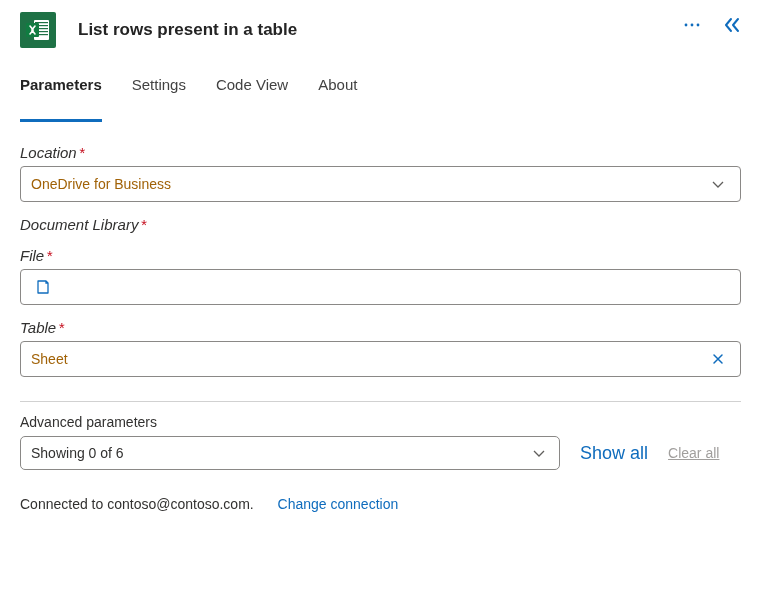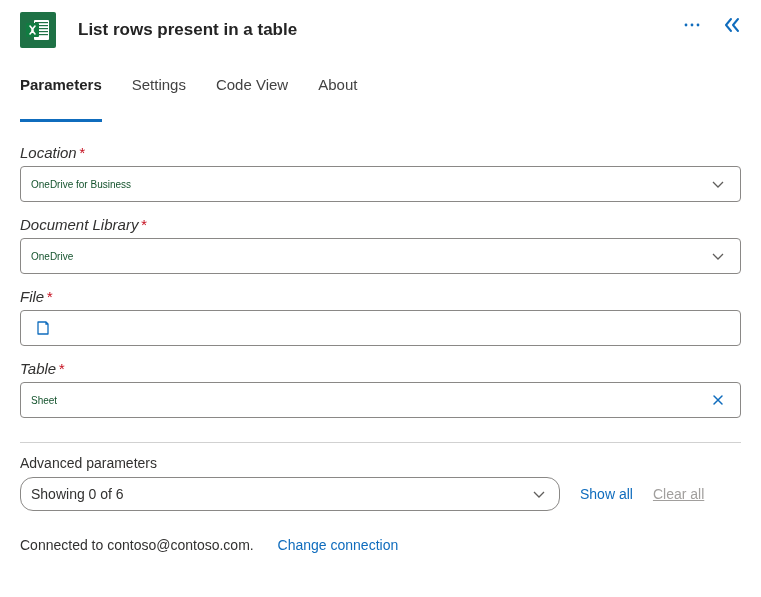--- a/index.html
+++ b/index.html
@@ -43,39 +43,39 @@
   .req { color: #c50f1f; margin-left: 2px; }
   .input-wrap {
     border: 1px solid #8a8886;
     border-radius: 4px;
     display: flex; align-items: center;
     height: 36px;
     background: #fff;
     padding: 0 10px;
   }
   .input-value {
-    flex: 1; font-size: 10px; color: #14532d; background: transparent;
+    flex: 1; font-size: 14px; color: #a16207; background: transparent;
     border: none; outline: none; font-family: inherit;
   }
   .suffix-btn {
     width: 24px; height: 24px; display:flex; align-items:center; justify-content:center;
     cursor:pointer; color:#605e5c;
   }
   .suffix-btn.blue { color:#0f6cbd; }
   hr.sep { border:none; border-top:1px solid #d1d1d1; margin: 24px 0 12px 0; }
 
   
   .adv-label { font-size: 14px; color:#323130; margin-bottom:6px; }
   .adv-row { display:flex; align-items:center; gap:20px; }
   .adv-select {
-    border: 1px solid #8a8886; border-radius:13px; height:34px; width: 540px;
+    border: 1px solid #8a8886; border-radius:5px; height:34px; width: 540px;
     display:flex; align-items:center; padding: 0 8px 0 10px; justify-content:space-between;
     cursor:pointer;
   }
-  .showall { color:#0f6cbd; cursor:pointer; font-size:14px; }
+  .showall { color:#0f6cbd; cursor:pointer; font-size:18px; }
   .clearall { color:#a19f9d; text-decoration: underline; cursor:pointer; font-size:14px; }
 
   
   .footer { margin-top: 26px; font-size: 14px; color:#323130; }
   .changeconn { color:#0f6cbd; cursor:pointer; margin-left:20px; }
 </style>
 </head>
 <body>
 
 <div class="header">
@@ -122,28 +122,20 @@
     <span class="suffix-btn">
       <svg width="14" height="14" viewBox="0 0 14 14">
           <path d="M2 5 L7 10 L12 5" stroke="#605e5c" stroke-width="1.3" fill="none"></path>
         </svg>
     </span>
   </div>
 </div>
 
 <div class="field">
   <label class="field-label"><span>Document Library</span><span class="req">*</span></label>
-  <div class="input-wrap">
-    <span class="input-value">OneDrive</span>
-    <span class="suffix-btn">
-      <svg width="14" height="14" viewBox="0 0 14 14">
-          <path d="M2 5 L7 10 L12 5" stroke="#605e5c" stroke-width="1.3" fill="none"></path>
-        </svg>
-    </span>
-  </div>
 </div>
 
 <div class="field">
   <label class="field-label"><span>File</span><span class="req">*</span></label>
   <div class="input-wrap">
     <span class="suffix-btn blue">
       <svg width="16" height="16" viewBox="0 0 16 16">
           <path d="M3 2 H11 L13 4 V14 H3 Z" stroke="#0f6cbd" stroke-width="1.3" fill="none" stroke-linejoin="round"></path>
           <path d="M11 2 V4 H13" stroke="#0f6cbd" stroke-width="1.3" fill="none"></path>
         </svg>

